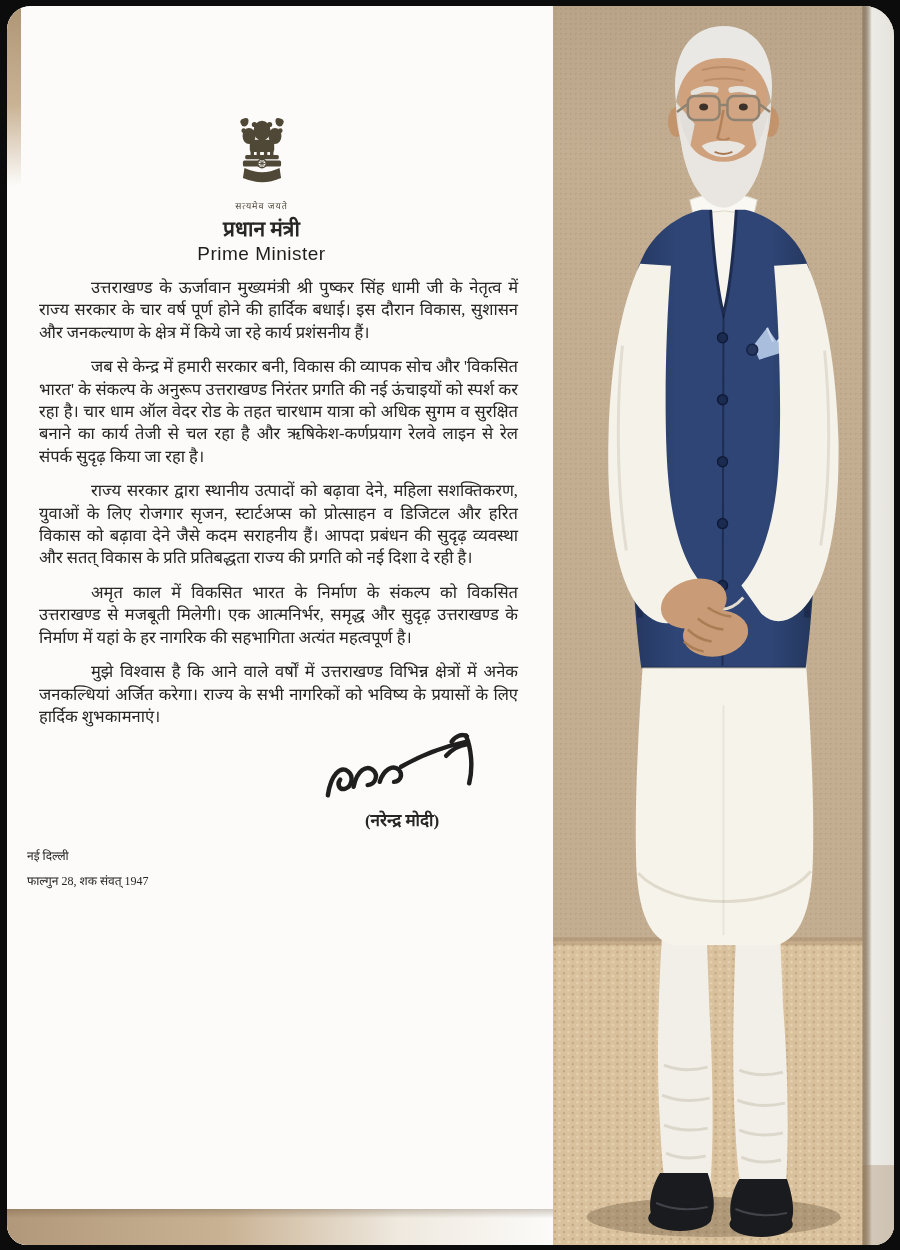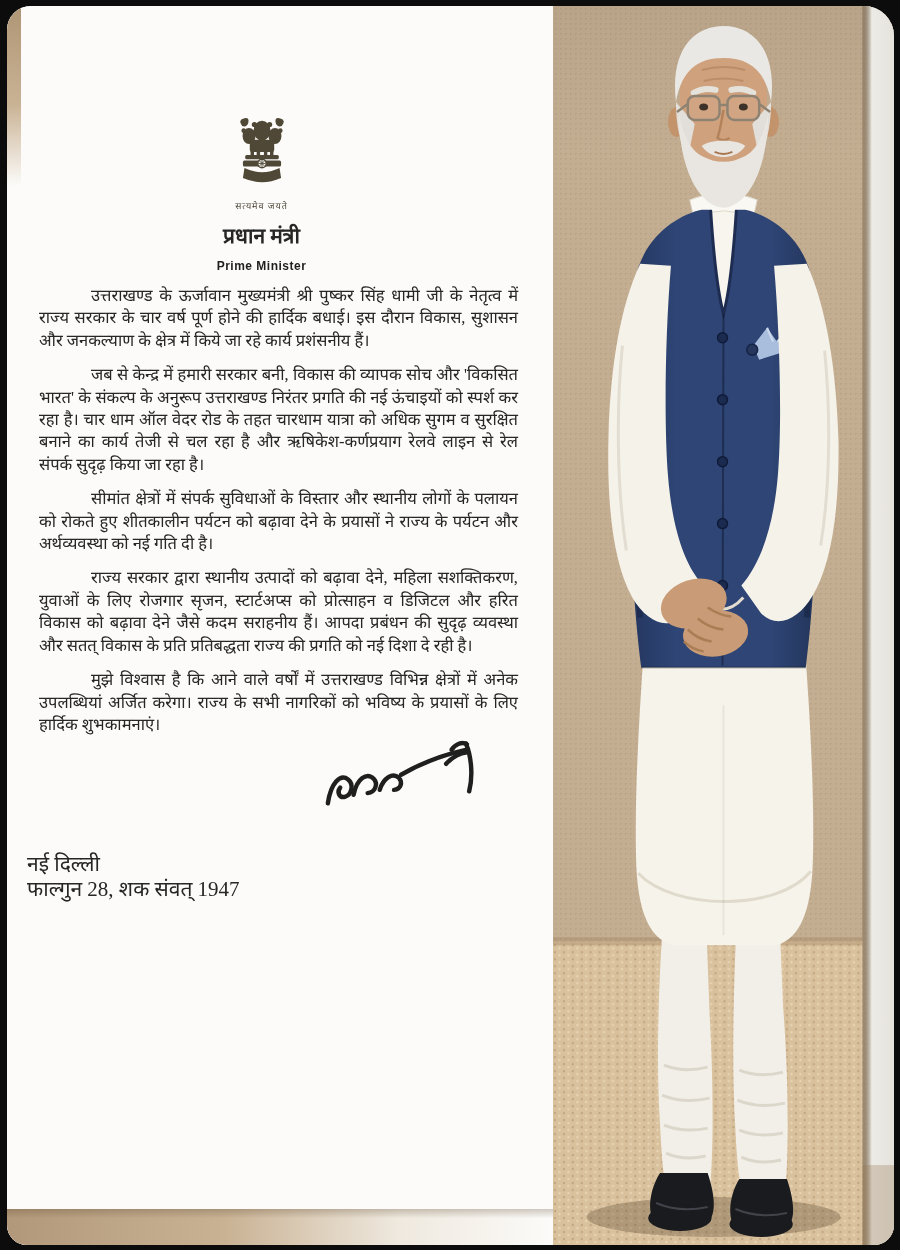--- a/index.html
+++ b/index.html
@@ -28,34 +28,34 @@
   .letter::after { 
     content:""; position:absolute; left:0; right:0; bottom:0; height:36px;
     background:
       linear-gradient(180deg,rgba(90,70,45,0.28) 0%,rgba(90,70,45,0) 26%),
       linear-gradient(90deg,#b2987a 0%,#c9b294 40%,#efe9df 72%,rgba(251,251,250,0) 100%);
   }
   .letter-inner { position:absolute; inset:0; padding:0 23px 0 20px; box-sizing:border-box; color:#262626; }
   .letterhead { text-align:center; padding-right:34px; margin-top:104px; }
   .emblem { width:58px; height:84px; display:inline-block; }
   .motto { font-size:9px; letter-spacing:1px; color:#4a4435; margin-top:1px; }
-  .office-hi { font-size:21px; font-weight:bold; margin-top:9px; }
-  .office-en { font-family:"Liberation Sans","DejaVu Sans",sans-serif; font-size:12px; font-weight:bold; letter-spacing:.5px; margin-top:10px; color:#1e1e1e; }
+  .office-hi { font-size:21px; font-weight:bold; margin-top:2px; }
+  .office-en { font-family:"Liberation Sans","DejaVu Sans",sans-serif; font-size:19px; font-weight:normal; letter-spacing:.5px; margin-top:1px; color:#1e1e1e; }
   .subject { font-size:19px; font-weight:bold; margin-top:15px; }
   .letter-body { margin-top:7px; }
   .letter-body p {
     margin:12px; font-size:16.5px; line-height:22.4px;
     text-align:justify; text-indent:52px; color:#262626;
   }
   .sign { text-align:right; padding-right:28px; margin-top:10px; height:96px; }
   .sign-wrap { display:inline-block; width:200px; text-align:center; }
   .sig { width:175px; height:62px; transform:rotate(-7deg); }
   .sig path { stroke:#1f1f1f; stroke-width:5; fill:none; stroke-linecap:round; }
   .sig-name { font-size:17px; font-weight:bold; margin-top:2px; }
-  .dateline { margin-top:8px; font-size:21px; line-height:25px; }
+  .dateline { margin-top:8px; font-size:12px; line-height:25px; }
   
   .photo {
     flex:1; position:relative;
     background-color:#c4ae92;
     background-image:radial-gradient(rgba(0,0,0,0.055) 1px, transparent 1px);
     background-size:5px 5px;
   }
   .photo::before { content:""; position:absolute; inset:0;
     background:linear-gradient(180deg,rgba(0,0,0,0.06),rgba(0,0,0,0) 12%); }
   .figure { position:absolute; inset:0; width:100%; height:100%; }
@@ -101,36 +101,37 @@
           </g>
         </svg>
         <div class="motto">सत्यमेव जयते</div>
         <div class="office-hi">प्रधान मंत्री</div>
         <div class="office-en">Prime Minister</div>
       </div>
 
       <div class="letter-body">
         <p>उत्तराखण्ड के ऊर्जावान मुख्यमंत्री श्री पुष्कर सिंह धामी जी के नेतृत्व में राज्य सरकार के चार वर्ष पूर्ण होने की हार्दिक बधाई। इस दौरान विकास, सुशासन और जनकल्याण के क्षेत्र में किये जा रहे कार्य प्रशंसनीय हैं।</p>
         <p>जब से केन्द्र में हमारी सरकार बनी, विकास की व्यापक सोच और 'विकसित भारत' के संकल्प के अनुरूप उत्तराखण्ड निरंतर प्रगति की नई ऊंचाइयों को स्पर्श कर रहा है। चार धाम ऑल वेदर रोड के तहत चारधाम यात्रा को अधिक सुगम व सुरक्षित बनाने का कार्य तेजी से चल रहा है और ऋषिकेश-कर्णप्रयाग रेलवे लाइन से रेल संपर्क सुदृढ़ किया जा रहा है।</p>
-        <p>सीमांत क्षेत्रों में संपर्क सुविधाओं के विस्तार और स्थानीय लोगों के पलायन को रोकते हुए शीतकालीन पर्यटन को बढ़ावा देने के प्रयासों ने राज्य के पर्यटन और अर्थव्यवस्था को नई गति दी है।</p>
         <p>राज्य सरकार द्वारा स्थानीय उत्पादों को बढ़ावा देने, महिला सशक्तिकरण, युवाओं के लिए रोजगार सृजन, स्टार्टअप्स को प्रोत्साहन व डिजिटल और हरित विकास को बढ़ावा देने जैसे कदम सराहनीय हैं। आपदा प्रबंधन की सुदृढ़ व्यवस्था और सतत् विकास के प्रति प्रतिबद्धता राज्य की प्रगति को नई दिशा दे रही है।</p>
-        <p>मुझे विश्वास है कि आने वाले वर्षों में उत्तराखण्ड विभिन्न क्षेत्रों में अनेक उपलब्धियां अर्जित करेगा। राज्य के सभी नागरिकों को भविष्य के प्रयासों के लिए हार्दिक शुभकामनाएं।</p>
+        <p>अमृत काल में विकसित भारत के निर्माण के संकल्प को विकसित उत्तराखण्ड से मजबूती मिलेगी। एक आत्मनिर्भर, समृद्ध और सुदृढ़ उत्तराखण्ड के निर्माण में यहां के हर नागरिक की सहभागिता अत्यंत महत्वपूर्ण है।</p>
+        <p>मुझे विश्वास है कि आने वाले वर्षों में उत्तराखण्ड विभिन्न क्षेत्रों में अनेक जनकल्धियां अर्जित करेगा। राज्य के सभी नागरिकों को भविष्य के प्रयासों के लिए हार्दिक शुभकामनाएं।</p>
       </div>
 
       <div class="sign">
         <span class="sign-wrap">
           <svg class="sig" viewBox="0 0 190 70" aria-hidden="true">
             <path d="M8,52 C14,30 26,20 34,28 C40,34 36,46 28,47 C22,48 19,41 24,36"></path>
             <path d="M38,46 C44,28 56,22 63,31 C67,37 63,46 54,46"></path>
             <path d="M68,44 C74,31 85,26 91,33 C95,39 92,46 84,46"></path>
             <path d="M94,30 C120,19 148,13 170,11"></path>
             <path d="M146,24 C154,17 163,14 171,14"></path>
             <path d="M154,9 C159,3 167,1 172,5"></path>
             <path d="M171,4 C175,18 175,40 168,58"></path>
           </svg>
+          <div class="sig-name">(नरेन्द्र मोदी)</div>
         </span>
       </div>
 
       <div class="dateline">
         <div>नई दिल्ली</div>
         <div>फाल्गुन 28, शक संवत् 1947</div>
       </div>
 
     </div>
   </div>

